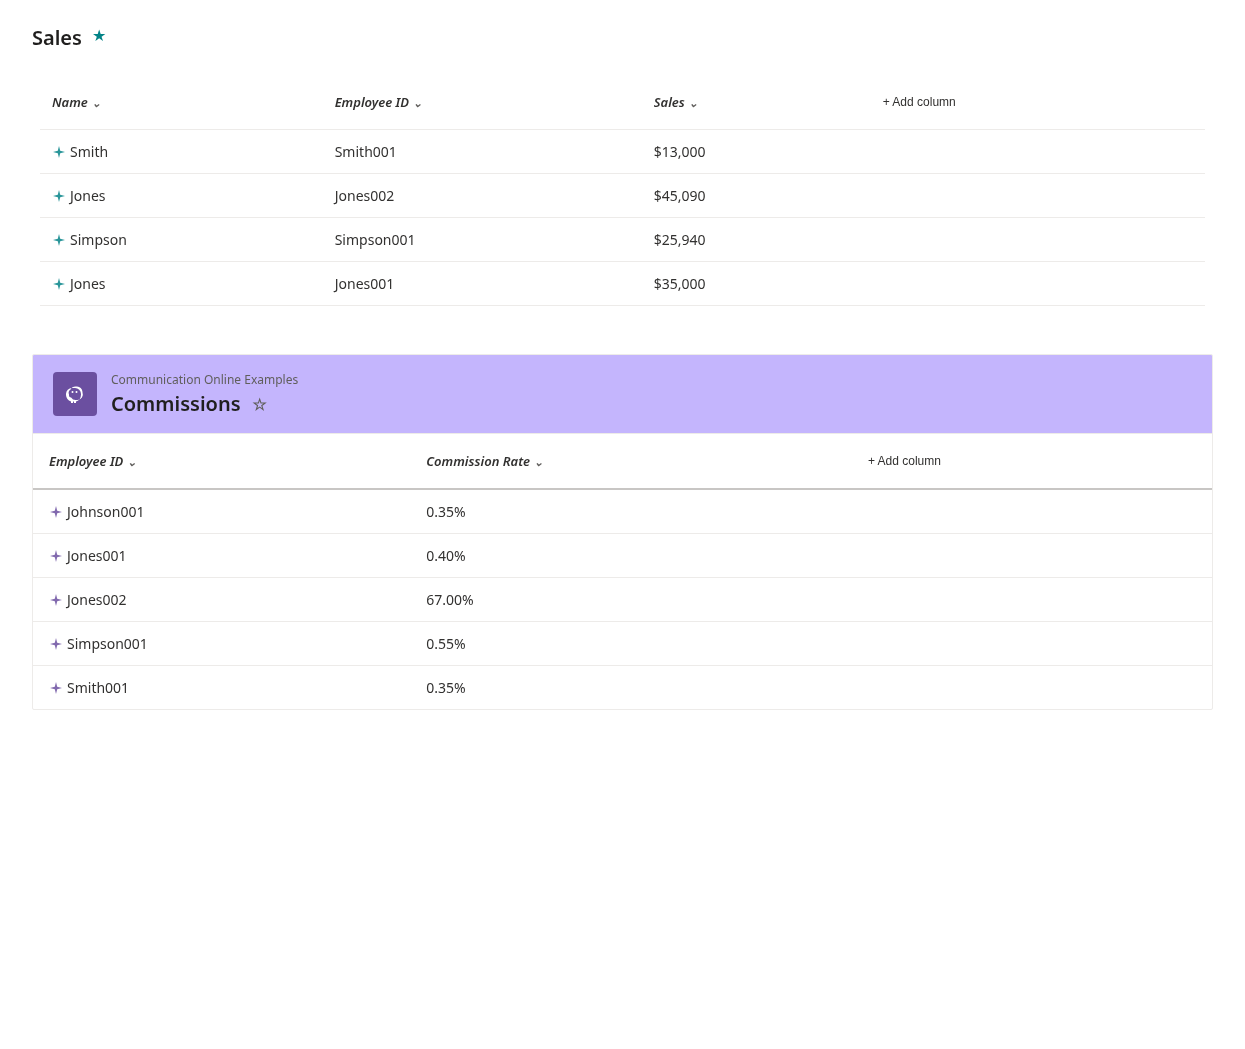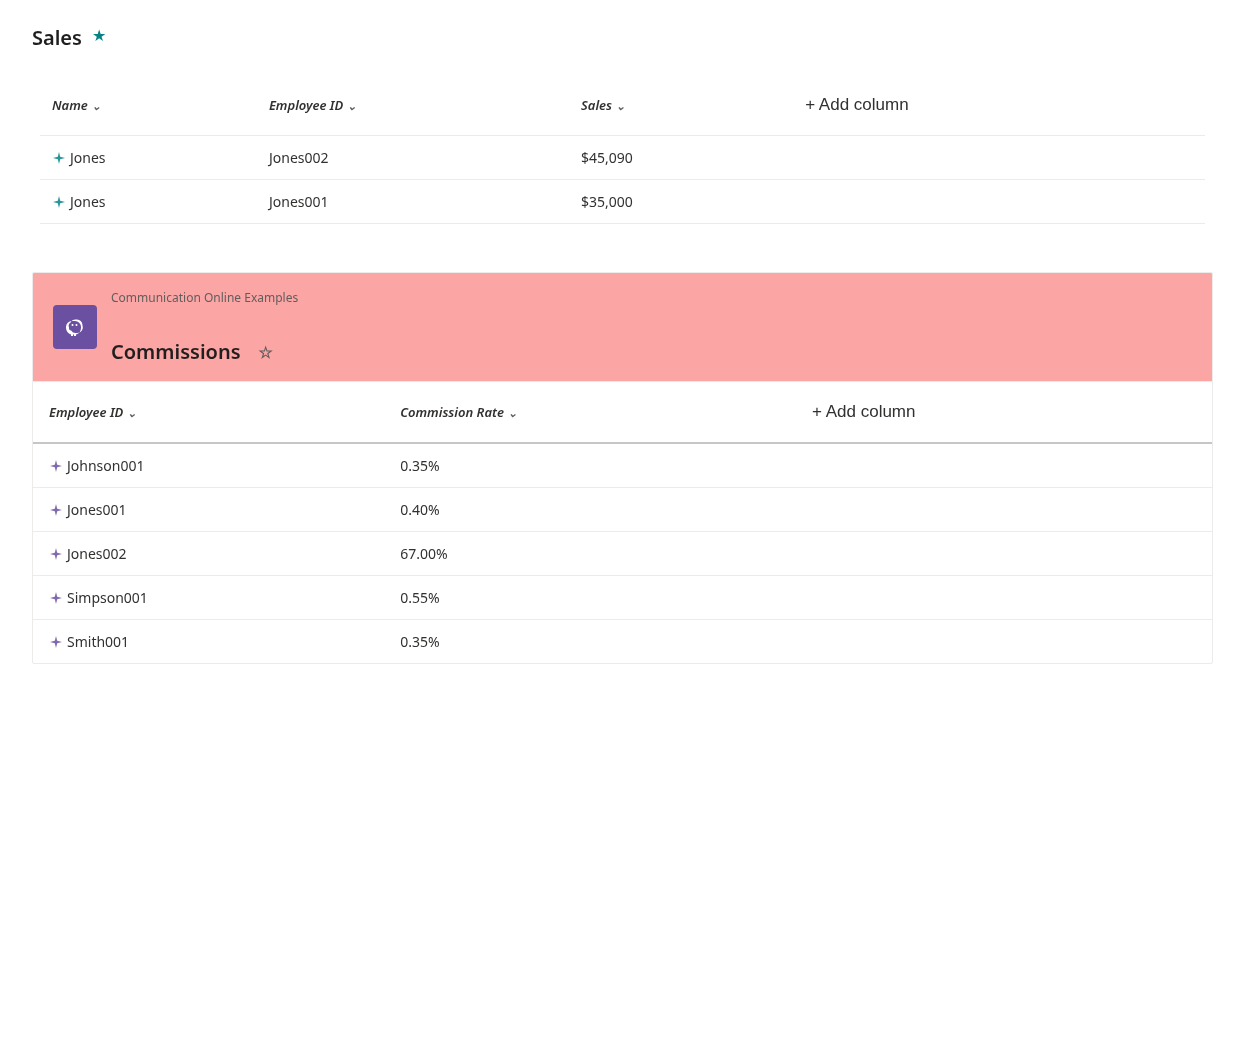--- a/index.html
+++ b/index.html
@@ -72,21 +72,21 @@
       font-style: italic;
     }
 
     .chevron-icon {
       font-size: 11px;
       color: #605e5c;
     }
 
     .add-column-btn {
       color: #323130;
-      font-size: 17px;
+      font-size: 12px;
       font-weight: 400;
       cursor: pointer;
       white-space: nowrap;
       background: none;
       border: none;
       display: flex;
       align-items: center;
       gap: 4px;
       padding: 10px 12px;
     }
@@ -97,21 +97,21 @@
     }
 
     
     .section-container {
       border: 1px solid #edebe9;
       border-radius: 2px;
       overflow: hidden;
     }
 
     .section-header {
-      background: #fca5a5;
+      background: #c4b5fd;
       padding: 16px 20px;
       display: flex;
       align-items: center;
       gap: 14px;
       border-bottom: 1px solid #edebe9;
     }
 
     .section-icon {
       width: 44px;
       height: 44px;
@@ -139,22 +139,21 @@
       color: #605e5c;
       margin-bottom: 2px;
     }
 
     .section-title {
       font-size: 20px;
       font-weight: 600;
       color: #201f1e;
       display: flex;
       align-items: center;
-      gap: 18px;
-      margin-top: 30px;
+      gap: 12px;
     }
 
     .star-outline-icon {
       font-size: 16px;
       color: #605e5c;
       cursor: pointer;
     }
 
     .section-body {
       padding: 0;
@@ -248,33 +247,63 @@
           </div>
         </th>
         <th>
           <button class="add-column-btn">
             <span>+ Add column</span>
           </button>
         </th>
       </tr>
     </thead>
     <tbody id="sales-tbody">
-        <tr>
+    <tr>
       <td>
         <div class="td-name">
           <span class="sparkle">
                 <svg width="14" height="14" viewBox="0 0 14 14" fill="none" xmlns="http://www.w3.org/2000/svg">
       <path d="M7 1L8.2 5.8L13 7L8.2 8.2L7 13L5.8 8.2L1 7L5.8 5.8L7 1Z" fill="#038387" opacity="0.85"></path>
     </svg>
               </span>
+          <span>Smith</span>
+        </div>
+      </td>
+      <td>Smith001</td>
+      <td>$13,000</td>
+      <td></td>
+    </tr>
+        <tr>
+      <td>
+        <div class="td-name">
+          <span class="sparkle">
+                <svg width="14" height="14" viewBox="0 0 14 14" fill="none" xmlns="http://www.w3.org/2000/svg">
+      <path d="M7 1L8.2 5.8L13 7L8.2 8.2L7 13L5.8 8.2L1 7L5.8 5.8L7 1Z" fill="#038387" opacity="0.85"></path>
+    </svg>
+              </span>
           <span>Jones</span>
         </div>
       </td>
       <td>Jones002</td>
       <td>$45,090</td>
+      <td></td>
+    </tr>
+        <tr>
+      <td>
+        <div class="td-name">
+          <span class="sparkle">
+                <svg width="14" height="14" viewBox="0 0 14 14" fill="none" xmlns="http://www.w3.org/2000/svg">
+      <path d="M7 1L8.2 5.8L13 7L8.2 8.2L7 13L5.8 8.2L1 7L5.8 5.8L7 1Z" fill="#038387" opacity="0.85"></path>
+    </svg>
+              </span>
+          <span>Simpson</span>
+        </div>
+      </td>
+      <td>Simpson001</td>
+      <td>$25,940</td>
       <td></td>
     </tr>
         <tr>
       <td>
         <div class="td-name">
           <span class="sparkle">
                 <svg width="14" height="14" viewBox="0 0 14 14" fill="none" xmlns="http://www.w3.org/2000/svg">
       <path d="M7 1L8.2 5.8L13 7L8.2 8.2L7 13L5.8 8.2L1 7L5.8 5.8L7 1Z" fill="#038387" opacity="0.85"></path>
     </svg>
               </span>

